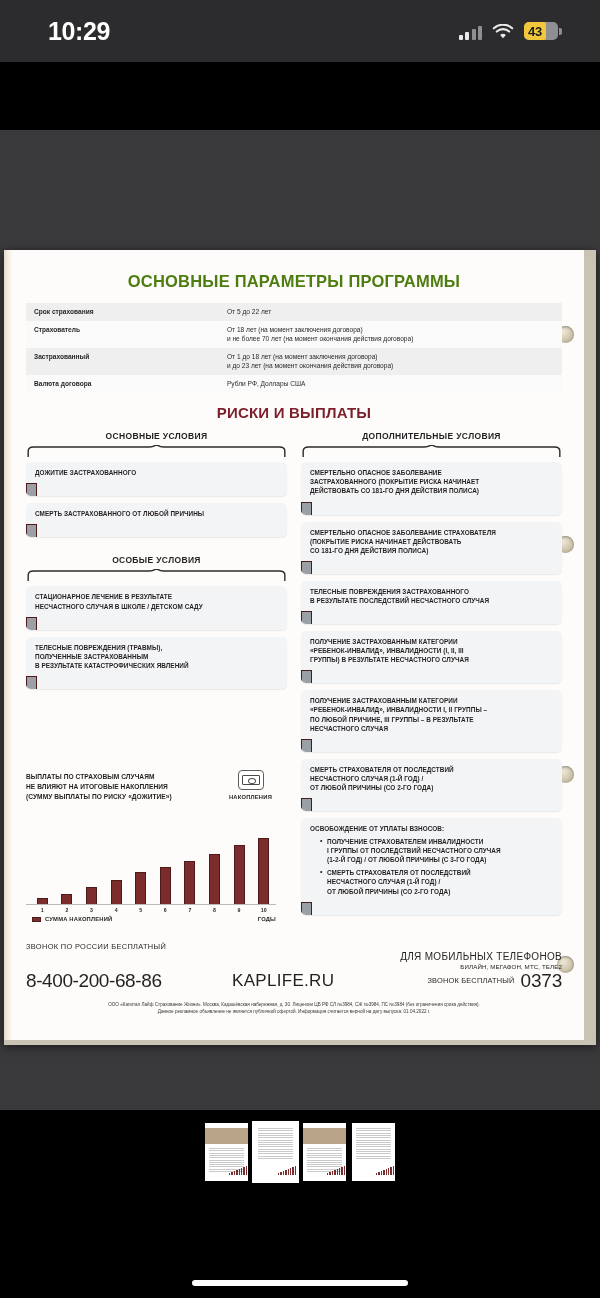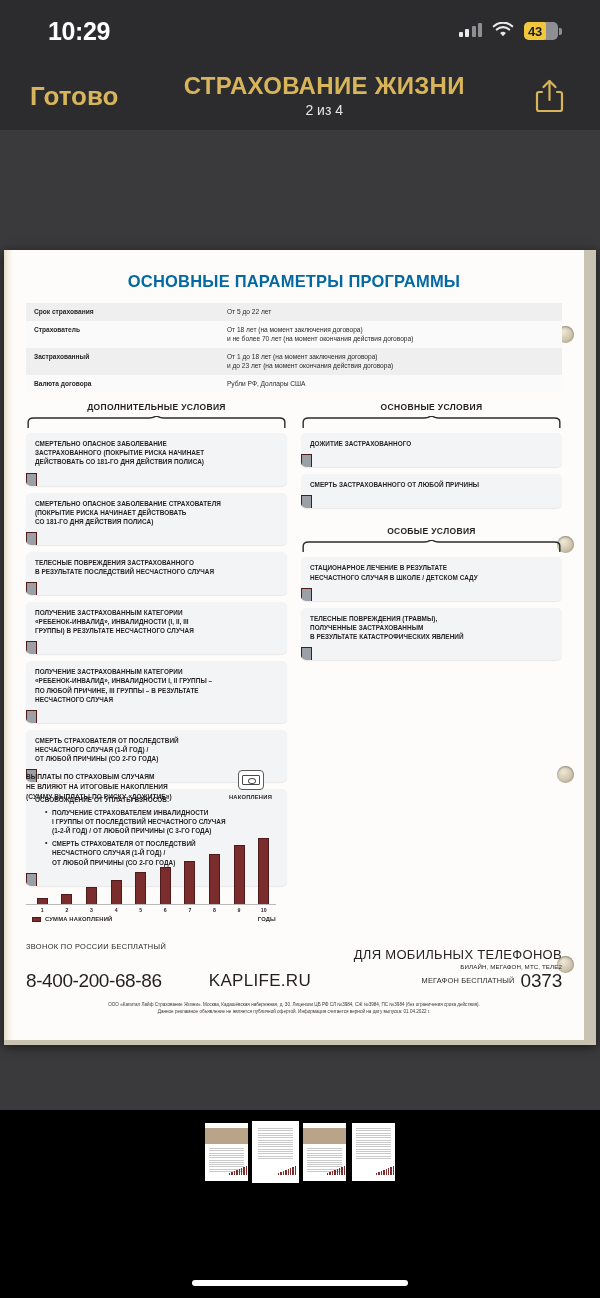--- a/index.html
+++ b/index.html
@@ -12,21 +12,21 @@
   #app { position: relative; width: 600px; height: 1298px; background: #000; }
 
   
   .statusbar {
     position: absolute; top: 0; left: 0; width: 600px; height: 62px;
     background: #2c2c2e;
     display: flex; align-items: center; justify-content: space-between;
     padding: 0 42px 0 48px;
   }
   .clock { color: #fff; font-size: 25px; font-weight: 600; letter-spacing: -0.4px; text-align: right; }
-  .status-right { display: flex; align-items: flex-start; gap: 10px; }
+  .status-right { display: flex; align-items: flex-end; gap: 10px; }
   .signal { display: flex; align-items: flex-end; gap: 2.5px; height: 15px; }
   .signal i { width: 4px; background: #8e8e93; border-radius: 1px; display: block; }
   .signal i.on { background: #e9e9ea; }
   .signal i:nth-child(1){ height: 5px; }
   .signal i:nth-child(2){ height: 8px; }
   .signal i:nth-child(3){ height: 11px; }
   .signal i:nth-child(4){ height: 14px; }
   .wifi { width: 22px; height: 16px; position: relative; }
   .battery {
     position: relative; width: 34px; height: 18px;
@@ -85,21 +85,21 @@
   .hole {
     position: absolute; right: 10px; width: 17px; height: 17px;
     border-radius: 50%;
     background: radial-gradient(circle at 38% 34%, #efe8d7 0%, #cfc5ad 55%, #9a917c 100%);
     box-shadow: inset 0 1px 2px rgba(0,0,0,.35);
   }
 
   
   .doc { position: absolute; inset: 0; padding: 0 22px; }
   .doc-h1 {
-    text-align: center; color: #0369a1; font-weight: 700;
+    text-align: center; color: #4d7c0f; font-weight: 700;
     font-size: 16.5px; letter-spacing: .2px; margin-top: 22px;
   }
   .doc-h2 {
     text-align: center; color: #7b1f2b; font-weight: 700;
     font-size: 15px; letter-spacing: .2px; margin-top: 12px;
   }
 
   table.params { width: 100%; border-collapse: collapse; margin-top: 12px; }
   table.params td {
     font-size: 6.6px; color: #231f20; padding: 4px 0 4px 8px;
@@ -190,21 +190,21 @@
   .f-left .f-sm {
     font-size: 7.4px; color: #231f20; letter-spacing: .35px; margin-bottom: 19px;
   }
   .f-left .f-phone {
     font-size: 19px; color: #231f20; letter-spacing: -.4px; font-weight: 400;
   }
   .f-site {
     font-size: 17px; color: #231f20; letter-spacing: .3px; padding-bottom: 1px;
   }
   .f-right { text-align: right; }
-  .f-right .l1 { font-size: 13px; color: #231f20; letter-spacing: .3px; margin-top: 28px; }
+  .f-right .l1 { font-size: 10px; color: #231f20; letter-spacing: .3px; margin-top: 28px; }
   .f-right .l2 { font-size: 6.2px; color: #231f20; letter-spacing: .1px; margin-top: 1px; }
   .f-right .l3row { display: flex; align-items: center; justify-content: flex-end; gap: 6px; }
   .f-right .l3 { font-size: 7.4px; color: #231f20; letter-spacing: .2px; }
   .f-right .f-short { font-size: 19px; color: #231f20; letter-spacing: -.2px; }
   .legal {
     margin-top: 9px; text-align: center; font-size: 4.6px; color: #3a3636;
     line-height: 1.65;
   }
 
   
@@ -252,34 +252,20 @@
         </svg>
       </span>
       <span class="battery">
         <span class="fill"></span>
         <span class="lvl">43</span>
         <span class="cap"></span>
       </span>
     </div>
   </div>
 
-  <div class="navbar">
-    <div class="nav-done">Готово</div>
-    <div class="nav-center">
-      <div class="nav-title">СТРАХОВАНИЕ ЖИЗНИ</div>
-      <div class="nav-sub">2 из 4</div>
-    </div>
-    <div class="nav-share">
-      <svg class="share" width="40" height="44" viewBox="0 0 40 44">
-        <path d="M12 18 h-3 a2 2 0 0 0 -2 2 v15 a2 2 0 0 0 2 2 h21 a2 2 0 0 0 2 -2 v-15 a2 2 0 0 0 -2 -2 h-3" stroke="#d8b55a" stroke-width="2.2" fill="none" stroke-linecap="round"></path>
-        <path d="M19.5 26 v-19" stroke="#d8b55a" stroke-width="2.2" fill="none" stroke-linecap="round"></path>
-        <path d="M13.5 13 l6 -6 l6 6" stroke="#d8b55a" stroke-width="2.2" fill="none" stroke-linecap="round" stroke-linejoin="round"></path>
-      </svg>
-    </div>
-  </div>
 
   <div class="canvas">
     <div class="page-shadow">
       <div class="page">
 
         <div class="hole" style="top:76px"></div>
         <div class="hole" style="top:286px"></div>
         <div class="hole" style="top:516px"></div>
         <div class="hole" style="top:706px"></div>
 
@@ -303,22 +289,57 @@
                 <td class="v" style="white-space:pre-line">От 1 до 18 лет (на момент заключения договора)
 и до 23 лет (на момент окончания действия договора)</td>
               </tr>
               <tr>
                 <td class="k">Валюта договора</td>
                 <td class="v" style="white-space:pre-line">Рубли РФ, Доллары США</td>
               </tr>
             </tbody>
           </table>
 
+          <div class="doc-h2">РИСКИ И ВЫПЛАТЫ</div>
 
           <div class="cols">
+
+            <div class="col">
+
+              <div class="col-title">ОСНОВНЫЕ УСЛОВИЯ</div>
+              <svg class="brace" viewBox="0 0 240 13" preserveAspectRatio="none">
+                <path d="M2 12 V6 Q2 2 7 2 H113 Q118 2 120 -1 Q122 2 127 2 H233 Q238 2 238 6 V12" stroke="#2b2b2b" stroke-width="1.3" fill="none"></path>
+              </svg>
+
+              <div class="chip">
+                <div class="txt" style="white-space:pre-line">ДОЖИТИЕ ЗАСТРАХОВАННОГО</div>
+                <div class="bar"></div>
+              </div>
+              <div class="chip">
+                <div class="txt" style="white-space:pre-line">СМЕРТЬ ЗАСТРАХОВАННОГО ОТ ЛЮБОЙ ПРИЧИНЫ</div>
+                <div class="bar"></div>
+              </div>
+
+              <div class="col-title" style="margin-top:18px">ОСОБЫЕ УСЛОВИЯ</div>
+              <svg class="brace" viewBox="0 0 240 13" preserveAspectRatio="none">
+                <path d="M2 12 V6 Q2 2 7 2 H113 Q118 2 120 -1 Q122 2 127 2 H233 Q238 2 238 6 V12" stroke="#2b2b2b" stroke-width="1.3" fill="none"></path>
+              </svg>
+
+              <div class="chip">
+                <div class="txt" style="white-space:pre-line">СТАЦИОНАРНОЕ ЛЕЧЕНИЕ В РЕЗУЛЬТАТЕ
+НЕСЧАСТНОГО СЛУЧАЯ В ШКОЛЕ / ДЕТСКОМ САДУ</div>
+                <div class="bar"></div>
+              </div>
+              <div class="chip">
+                <div class="txt" style="white-space:pre-line">ТЕЛЕСНЫЕ ПОВРЕЖДЕНИЯ (ТРАВМЫ),
+ПОЛУЧЕННЫЕ ЗАСТРАХОВАННЫМ
+В РЕЗУЛЬТАТЕ КАТАСТРОФИЧЕСКИХ ЯВЛЕНИЙ</div>
+                <div class="bar"></div>
+              </div>
+            </div>
 
             <div class="col">
               <div class="col-title">ДОПОЛНИТЕЛЬНЫЕ УСЛОВИЯ</div>
               <svg class="brace" viewBox="0 0 240 13" preserveAspectRatio="none">
                 <path d="M2 12 V6 Q2 2 7 2 H113 Q118 2 120 -1 Q122 2 127 2 H233 Q238 2 238 6 V12" stroke="#2b2b2b" stroke-width="1.3" fill="none"></path>
               </svg>
 
               <div class="chip">
                 <div class="txt" style="white-space:pre-line">СМЕРТЕЛЬНО ОПАСНОЕ ЗАБОЛЕВАНИЕ
 ЗАСТРАХОВАННОГО (ПОКРЫТИЕ РИСКА НАЧИНАЕТ
@@ -361,54 +382,20 @@
                   <div>ОСВОБОЖДЕНИЕ ОТ УПЛАТЫ ВЗНОСОВ:</div>
                   <ul>
                     <li style="white-space:pre-line">ПОЛУЧЕНИЕ СТРАХОВАТЕЛЕМ ИНВАЛИДНОСТИ
 I ГРУППЫ ОТ ПОСЛЕДСТВИЙ НЕСЧАСТНОГО СЛУЧАЯ
 (1-2-Й ГОД) / ОТ ЛЮБОЙ ПРИЧИНЫ (С 3-ГО ГОДА)</li>
                     <li style="white-space:pre-line">СМЕРТЬ СТРАХОВАТЕЛЯ ОТ ПОСЛЕДСТВИЙ
 НЕСЧАСТНОГО СЛУЧАЯ (1-Й ГОД) /
 ОТ ЛЮБОЙ ПРИЧИНЫ (СО 2-ГО ГОДА)</li>
                   </ul>
                 </div>
-                <div class="bar"></div>
-              </div>
-            </div>
-
-            <div class="col">
-
-              <div class="col-title">ОСНОВНЫЕ УСЛОВИЯ</div>
-              <svg class="brace" viewBox="0 0 240 13" preserveAspectRatio="none">
-                <path d="M2 12 V6 Q2 2 7 2 H113 Q118 2 120 -1 Q122 2 127 2 H233 Q238 2 238 6 V12" stroke="#2b2b2b" stroke-width="1.3" fill="none"></path>
-              </svg>
-
-              <div class="chip">
-                <div class="txt" style="white-space:pre-line">ДОЖИТИЕ ЗАСТРАХОВАННОГО</div>
-                <div class="bar"></div>
-              </div>
-              <div class="chip">
-                <div class="txt" style="white-space:pre-line">СМЕРТЬ ЗАСТРАХОВАННОГО ОТ ЛЮБОЙ ПРИЧИНЫ</div>
-                <div class="bar"></div>
-              </div>
-
-              <div class="col-title" style="margin-top:18px">ОСОБЫЕ УСЛОВИЯ</div>
-              <svg class="brace" viewBox="0 0 240 13" preserveAspectRatio="none">
-                <path d="M2 12 V6 Q2 2 7 2 H113 Q118 2 120 -1 Q122 2 127 2 H233 Q238 2 238 6 V12" stroke="#2b2b2b" stroke-width="1.3" fill="none"></path>
-              </svg>
-
-              <div class="chip">
-                <div class="txt" style="white-space:pre-line">СТАЦИОНАРНОЕ ЛЕЧЕНИЕ В РЕЗУЛЬТАТЕ
-НЕСЧАСТНОГО СЛУЧАЯ В ШКОЛЕ / ДЕТСКОМ САДУ</div>
-                <div class="bar"></div>
-              </div>
-              <div class="chip">
-                <div class="txt" style="white-space:pre-line">ТЕЛЕСНЫЕ ПОВРЕЖДЕНИЯ (ТРАВМЫ),
-ПОЛУЧЕННЫЕ ЗАСТРАХОВАННЫМ
-В РЕЗУЛЬТАТЕ КАТАСТРОФИЧЕСКИХ ЯВЛЕНИЙ</div>
                 <div class="bar"></div>
               </div>
             </div>
           </div>
 
           <div class="chartwrap">
             <div class="chart-cap" style="white-space:pre-line">ВЫПЛАТЫ ПО СТРАХОВЫМ СЛУЧАЯМ
 НЕ ВЛИЯЮТ НА ИТОГОВЫЕ НАКОПЛЕНИЯ
 (СУММУ ВЫПЛАТЫ ПО РИСКУ «ДОЖИТИЕ»)</div>
             <div class="money-icon">
@@ -474,21 +461,21 @@
             <div class="footer-row">
               <div class="f-left">
                 <div class="f-sm">ЗВОНОК ПО РОССИИ БЕСПЛАТНЫЙ</div>
                 <div class="f-phone">8-400-200-68-86</div>
               </div>
               <div class="f-site">KAPLIFE.RU</div>
               <div class="f-right">
                 <div class="l1">ДЛЯ МОБИЛЬНЫХ ТЕЛЕФОНОВ</div>
                 <div class="l2">БИЛАЙН, МЕГАФОН, МТС, ТЕЛЕ2</div>
                 <div class="l3row">
-                  <span class="l3">МЕГАФОН БЕСПЛАТНЫЙ</span>
+                  <span class="l3">ЗВОНОК БЕСПЛАТНЫЙ</span>
                   <span class="f-short">0373</span>
                 </div>
               </div>
             </div>
             <div class="legal">
               <div>ООО «Капитал Лайф Страхование Жизни». Москва, Кадашёвская набережная, д. 30. Лицензии ЦБ РФ СЛ №3984, СЖ №3984, ПС №3984 (без ограничения срока действия).</div>
               <div>Данное рекламное объявление не является публичной офертой. Информация считается верной на дату выпуска: 01.04.2022 г.</div>
             </div>
           </div>
 

